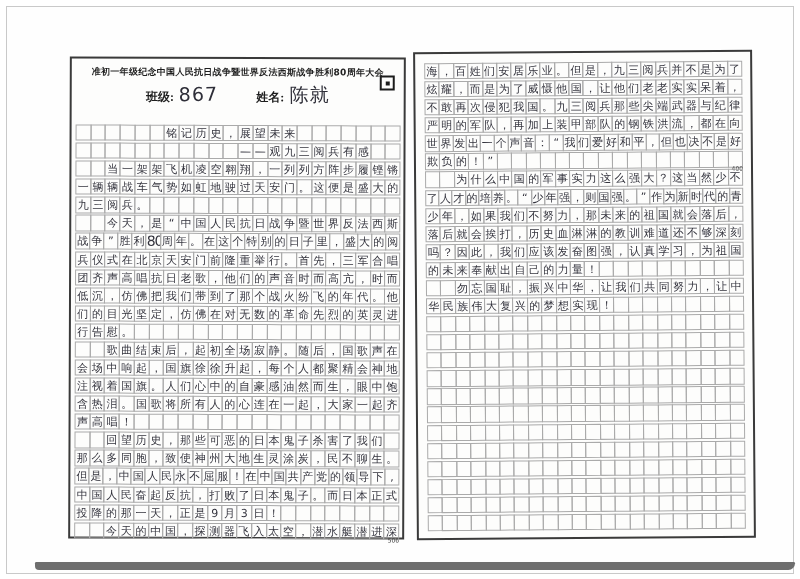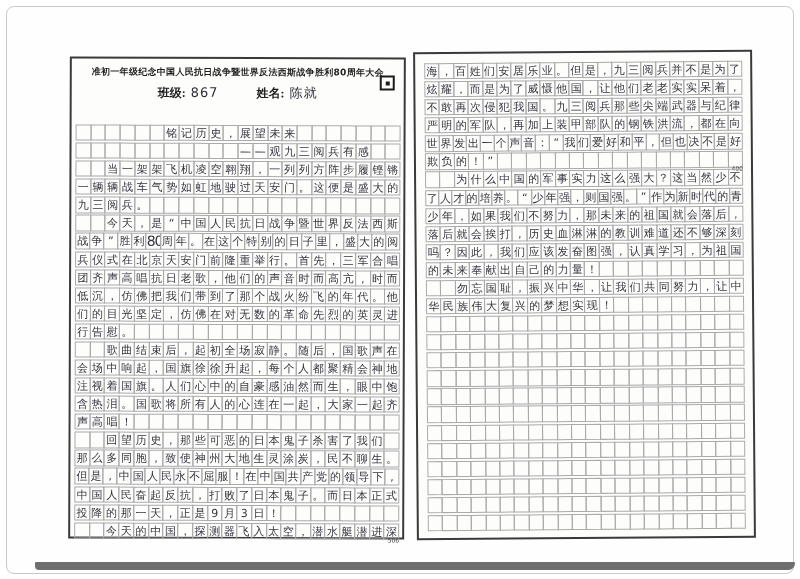--- a/index.html
+++ b/index.html
@@ -1,30 +1,30 @@
 <!DOCTYPE html>
 <html><head>
 <meta charset="utf-8">
 <style>
   html,body{margin:0;padding:0;width:800px;height:579px;background:#ffffff;overflow:hidden;
     font-family:"DejaVu Sans",sans-serif;}
   .scan{position:absolute;left:6px;top:6px;width:786px;height:566px;background:#fefefe;
-    border:1px solid #c9c9c9;border-radius:8px;}
+    border:1px solid #c9c9c9;border-radius:0;}
   .scan-bottom-edge{position:absolute;left:28px;bottom:3px;width:760px;height:8px;
     background:#6e6e6e;border-radius:2px 2px 10px 6px;}
   .page{position:absolute;background:#fdfdfc;border:2px solid #3a3a3a;box-sizing:border-box;}
   .page-left{left:62px;top:50px;width:336px;height:482px;transform:rotate(0.2deg);}
   .page-right{left:408px;top:44px;width:339px;height:488px;transform:rotate(-0.45deg);padding:7px 5px 0 5px;}
   .hdr{position:relative;padding-top:7px;height:57px;}
   .hdr-title{width:92%;margin:0 auto;text-align:center;font-size:9px;font-weight:700;
     color:#1e1e1e;line-height:1.45;letter-spacing:0.3px;}
   .hdr-sub{text-align:center;font-size:9px;font-weight:700;color:#1e1e1e;line-height:1.3;}
   .hdr-fields{display:flex;justify-content:center;gap:38px;margin-top:3px;align-items:baseline;}
   .hdr-label{font-size:12px;font-weight:700;color:#1e1e1e;font-family:Liberation Serif, serif;}
-  .hdr-value{font-size:13px;color:#2e2e38;letter-spacing:1px;transform:rotate(-1deg);display:inline-block;}
+  .hdr-value{font-size:19px;color:#2e2e38;letter-spacing:1px;transform:rotate(-1deg);display:inline-block;}
   .corner-mark{position:absolute;right:9px;top:16px;width:11px;height:11px;border:2px solid #1c1c1c;
     display:flex;align-items:center;justify-content:center;}
   .corner-mark::after{content:"";width:4px;height:4px;background:#1c1c1c;display:block;}
   .grid{padding:2px 4px 0 4px;}
   .grid-row{display:flex;height:16.2px;margin-bottom:1.9px;position:relative;}
   .cell{flex:1 1 0;min-width:0;border:1px solid #aaaaaa;margin-right:-1px;box-sizing:border-box;
     text-align:center;font-size:11px;line-height:15px;color:#33333d;overflow:hidden;white-space:nowrap;}
   .cell.multi{font-size:14px;letter-spacing:-1px;}
   .row-marker{position:absolute;right:-1px;bottom:-4px;font-size:6px;color:#3c3c3c;line-height:1;}
 </style>

